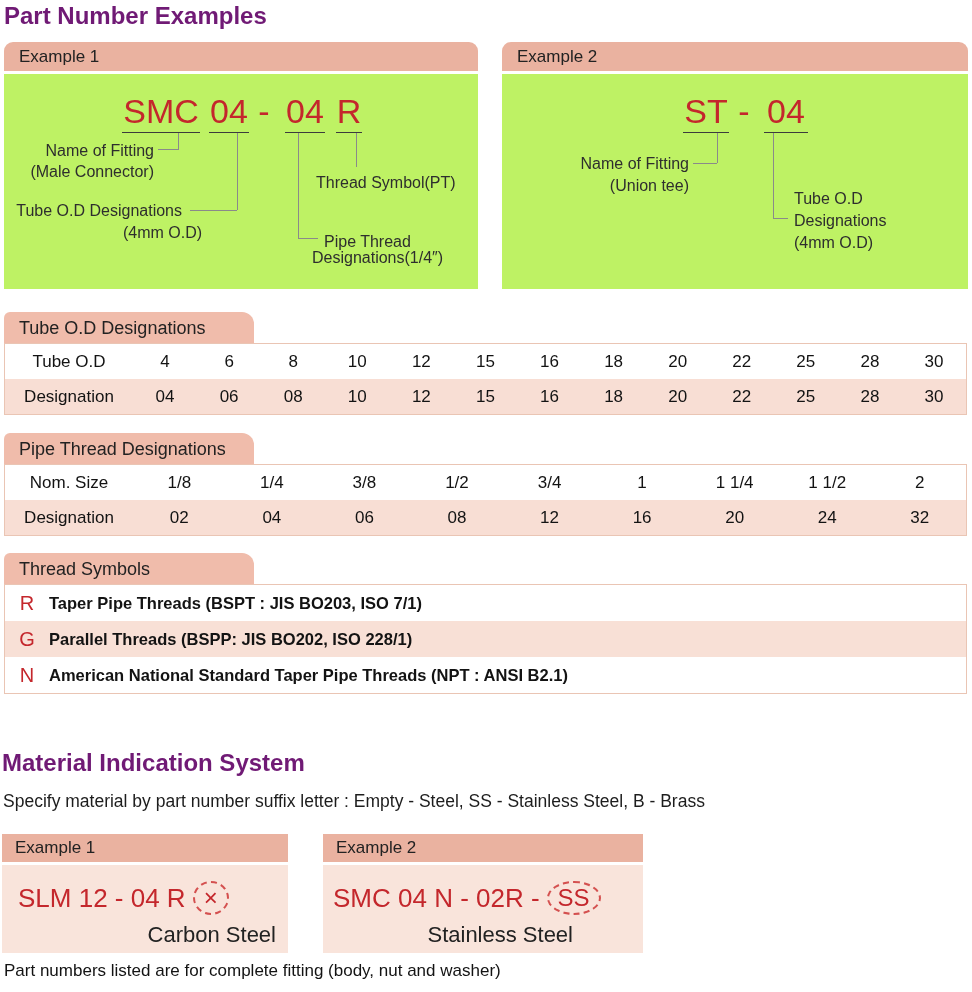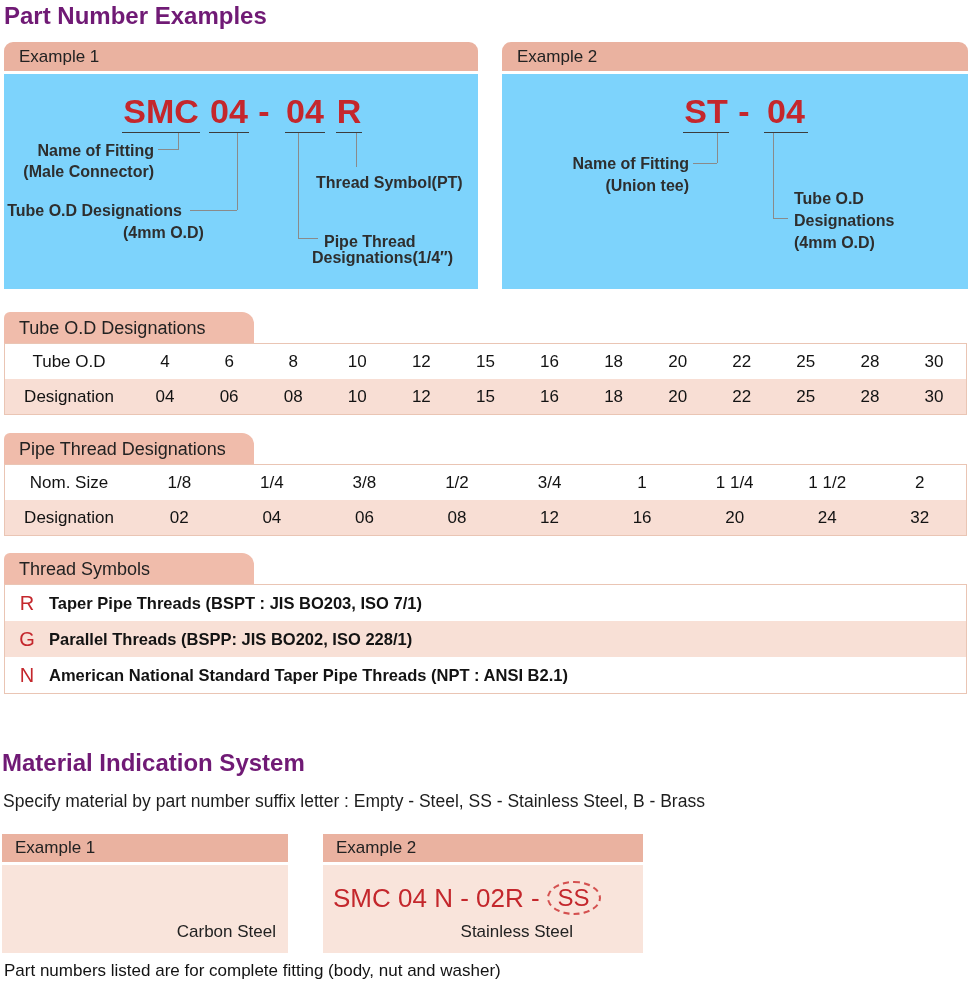--- a/index.html
+++ b/index.html
@@ -6,21 +6,21 @@
   html,body { background:#fff; }
   body { font-family:"Liberation Sans", sans-serif; }
   .page { position:relative; width:972px; height:992px; background:#ffffff; overflow:hidden; }
 
   .red-title { position:absolute; color:#701a75; font-size:24px; white-space:nowrap;text-align:right; }
 
   
   .exbox  { position:absolute; top:42px; }
   .exhead { height:29px; background:#eab2a0; border-radius:9px 9px 0 0; display:flex; align-items:center;
             padding-left:15px; font-size:17px; color:#222; margin-bottom:3px; }
-  .exbody { position:relative; height:215px; background:#7dd3fc;font-weight:bold; }
+  .exbody { position:relative; height:215px; background:#bef264; }
   .pn   { position:absolute; top:18px; font-size:34px; line-height:38px; color:#c4272c; text-align:center; white-space:nowrap; }
   .pn.u { border-bottom:1px solid #3c3c3c; padding-bottom:2px; }
   .ln   { position:absolute; background:#8a8a8a; display:block; }
   .ln.v { width:1px; }
   .ln.h { height:1px; }
   .lbl  { position:absolute; font-size:16px; color:#2e2e2e; line-height:20px; white-space:nowrap; }
   .lbl.r{ text-align:right; }
 
   
   .tab { position:absolute; left:4px; width:250px; height:31px; background:#f0bcab; border-radius:6px 12px 0 0;
@@ -39,21 +39,21 @@
 
   
   .sub  { position:absolute; font-size:17.5px; color:#1d1d1d; white-space:nowrap; }
   .mbox { position:absolute; top:834px; }
   .mhead { height:28px; background:#eab2a0; display:flex; align-items:center; padding-left:13px;
            font-size:17px; color:#222; margin-bottom:3px; }
   .mbody { position:relative; height:88px; background:#f9e4db; }
   .mpart { position:absolute; top:16px; display:flex; align-items:center; color:#c4272c; font-size:26px; white-space:nowrap; }
   .ellipse { border:2px dashed #d4504f; border-radius:50%; padding:0 9px; margin-left:7px;
              font-size:24px; line-height:30px; color:#c4272c; }
-  .mcaption { position:absolute; top:57px; font-size:17px; color:#222; }
+  .mcaption { position:absolute; top:57px; font-size:22px; color:#222; }
   .footnote { position:absolute; left:4px; top:961px; font-size:17px; color:#131313; }
 </style>
 </head>
 <body>
 
 <div class="page">
 
   <h1 class="red-title" style="left:4px;top:2px">Part Number Examples</h1>
 
   <section class="exbox" style="left:4px;width:474px">
@@ -196,20 +196,24 @@
   </div>
 
   <h2 class="red-title" style="left:2px;top:749px">Material Indication System</h2>
   <div class="sub" style="left:3px;top:791px">Specify material by part number suffix letter : Empty - Steel, SS - Stainless Steel, B - Brass</div>
 
   <section class="mbox" style="left:2px;width:286px">
     <div class="mhead">
       <span>Example 1</span>
     </div>
     <div class="mbody">
+      <div class="mpart" style="left:16px">
+        <span>SLM 12 - 04 R</span>
+        <span class="ellipse">×</span>
+      </div>
       <div class="mcaption" style="right:12px">Carbon Steel</div>
     </div>
   </section>
 
   <section class="mbox" style="left:323px;width:320px">
     <div class="mhead">
       <span>Example 2</span>
     </div>
     <div class="mbody">
       <div class="mpart" style="left:10px">

